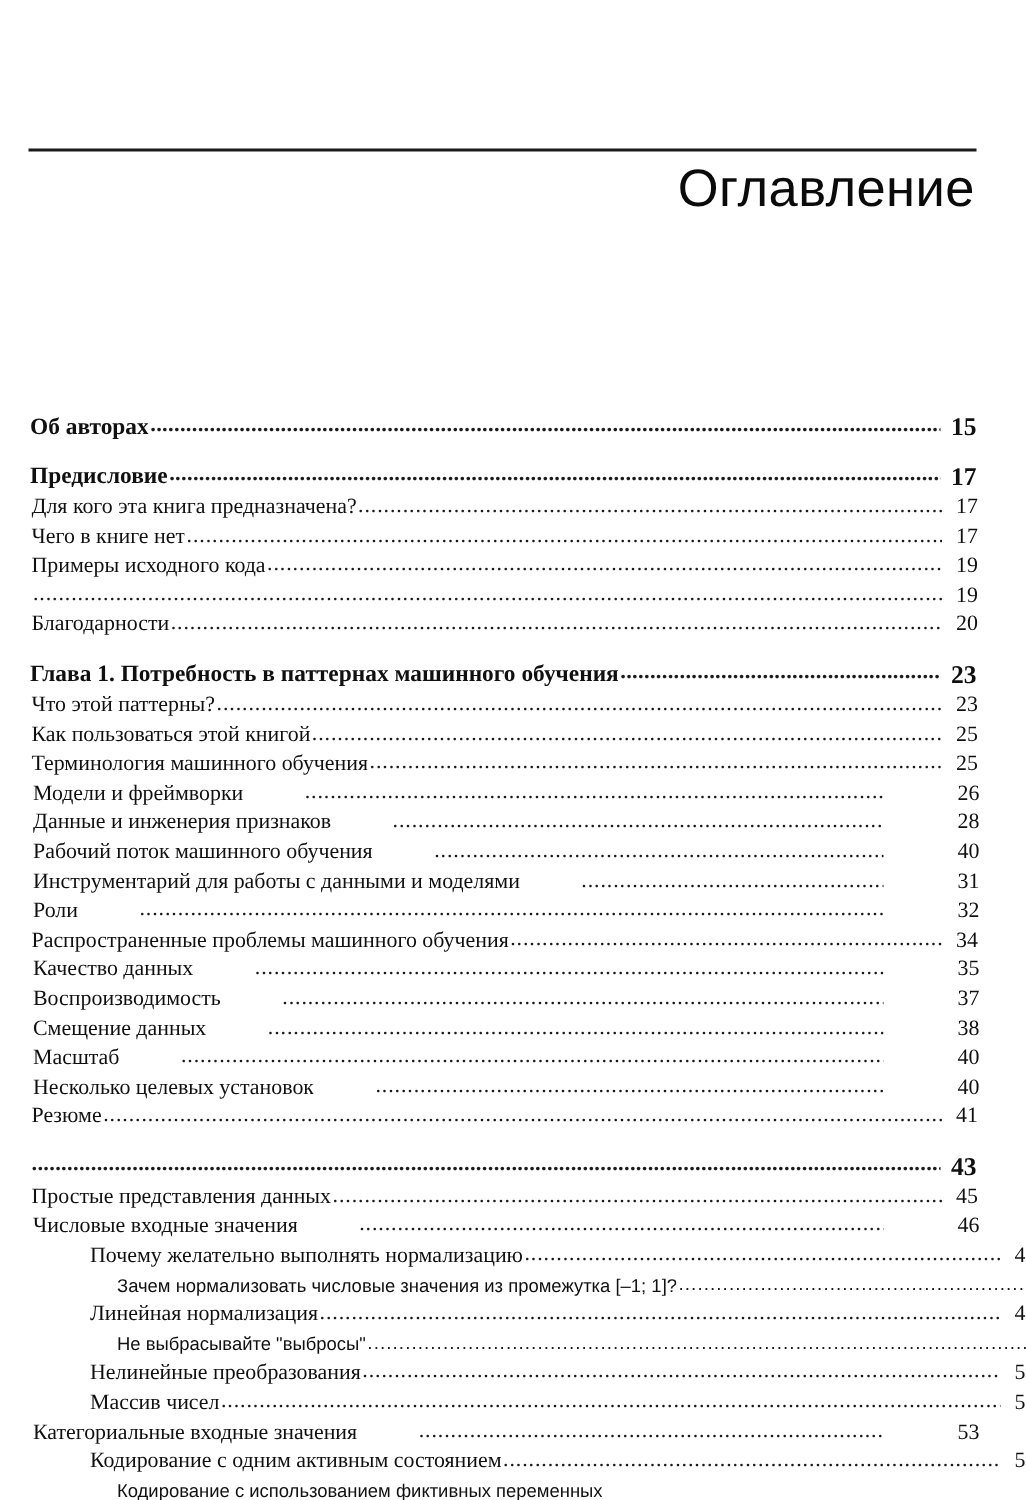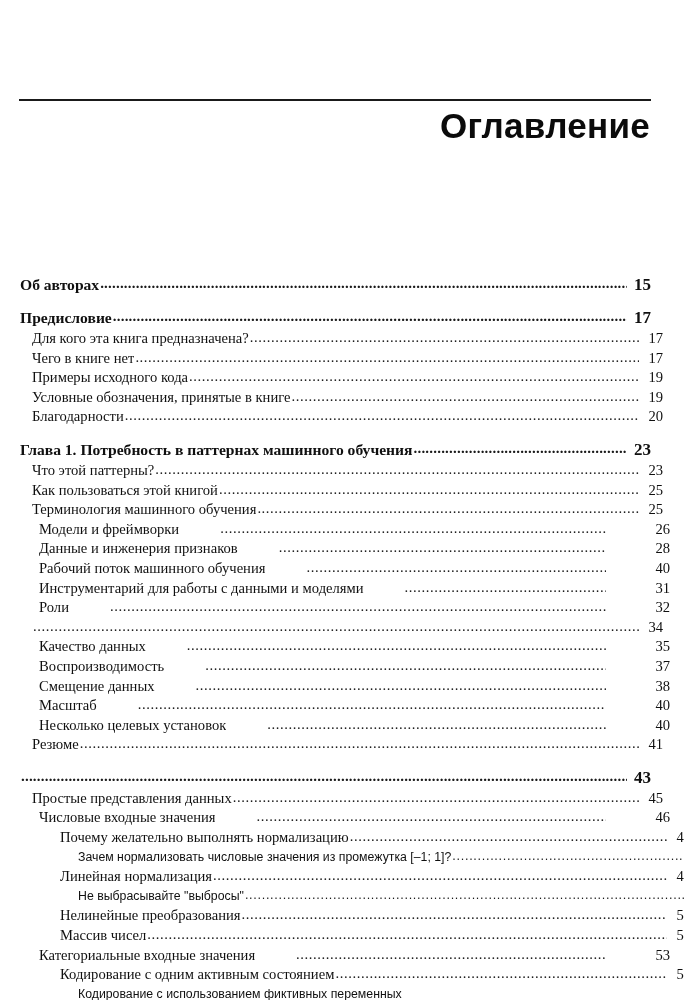--- a/index.html
+++ b/index.html
@@ -30,21 +30,21 @@
     top: 99px;
     width: 632px;
     height: 2px;
     background: #1a1a1a;
   }
   .page-title {
     position: absolute;
     right: 34px;
     top: 104px;
     font-family: "Liberation Sans", "DejaVu Sans", sans-serif;
-    font-weight: bold;
+    font-weight: normal;
     font-size: 35px;
     letter-spacing: 0.3px;
     line-height: 44px;
     color: #0b0b0b;
     white-space: nowrap;
   }
 
   
   .toc {
     position: absolute;
@@ -88,22 +88,22 @@
   .lvl-chapter {
     font-weight: bold;
     font-size: 15.6px;
     line-height: 21px;
     margin-top: 12px;
     margin-bottom: 1px;
   }
   .lvl-chapter .pnum { font-weight: bold; font-size: 17px; }
   .lvl-chapter .leader { font-size: 15px; letter-spacing: 0.2px; }
 
-  .lvl-1 { margin-left: 12px; }
-  .lvl-2 { margin-left: 19px; gap: 40px; }
+  .lvl-1 { margin-left: 1px; }
+  .lvl-2 { margin-left: 2px; gap: 40px; }
   .lvl-3 { margin-left: 40px; }
   .lvl-4 {
     margin-left: 58px;
     font-family: "Liberation Sans", "DejaVu Sans", sans-serif;
     font-size: 12.3px;
     line-height: 19.6px;
   }
   .lvl-4 .leader { font-size: 12.6px; letter-spacing: 0.7px; }
 
   .group-gap { margin-top: 12px; }
@@ -148,21 +148,20 @@
         <span class="etitle">Чего в книге нет</span>
         <span class="leader">............................................................................................................................................................................................................................................................................................................</span>
         <span class="pnum">17</span>
       </div>
       <div class="entry lvl-1">
         <span class="etitle">Примеры исходного кода</span>
         <span class="leader">............................................................................................................................................................................................................................................................................................................</span>
         <span class="pnum">19</span>
       </div>
       <div class="entry lvl-1">
-        <span class="etitle">Условные обозначения, принятые в книге </span>
         <span class="leader">............................................................................................................................................................................................................................................................................................................</span>
         <span class="pnum">19</span>
       </div>
       <div class="entry lvl-1">
         <span class="etitle">Благодарности</span>
         <span class="leader">............................................................................................................................................................................................................................................................................................................</span>
         <span class="pnum">20</span>
       </div>
       <div class="entry lvl-chapter group-gap">
         <span class="etitle">Глава 1. Потребность в паттернах машинного обучения</span>
@@ -203,20 +202,21 @@
         <span class="etitle">Инструментарий для работы с данными и моделями </span>
         <span class="leader">............................................................................................................................................................................................................................................................................................................</span>
         <span class="pnum">31</span>
       </div>
       <div class="entry lvl-2">
         <span class="etitle">Роли </span>
         <span class="leader">............................................................................................................................................................................................................................................................................................................</span>
         <span class="pnum">32</span>
       </div>
       <div class="entry lvl-1">
+        <span class="etitle">Распространенные проблемы машинного обучения </span>
         <span class="leader">............................................................................................................................................................................................................................................................................................................</span>
         <span class="pnum">34</span>
       </div>
       <div class="entry lvl-2">
         <span class="etitle">Качество данных </span>
         <span class="leader">............................................................................................................................................................................................................................................................................................................</span>
         <span class="pnum">35</span>
       </div>
       <div class="entry lvl-2">
         <span class="etitle">Воспроизводимость </span>

